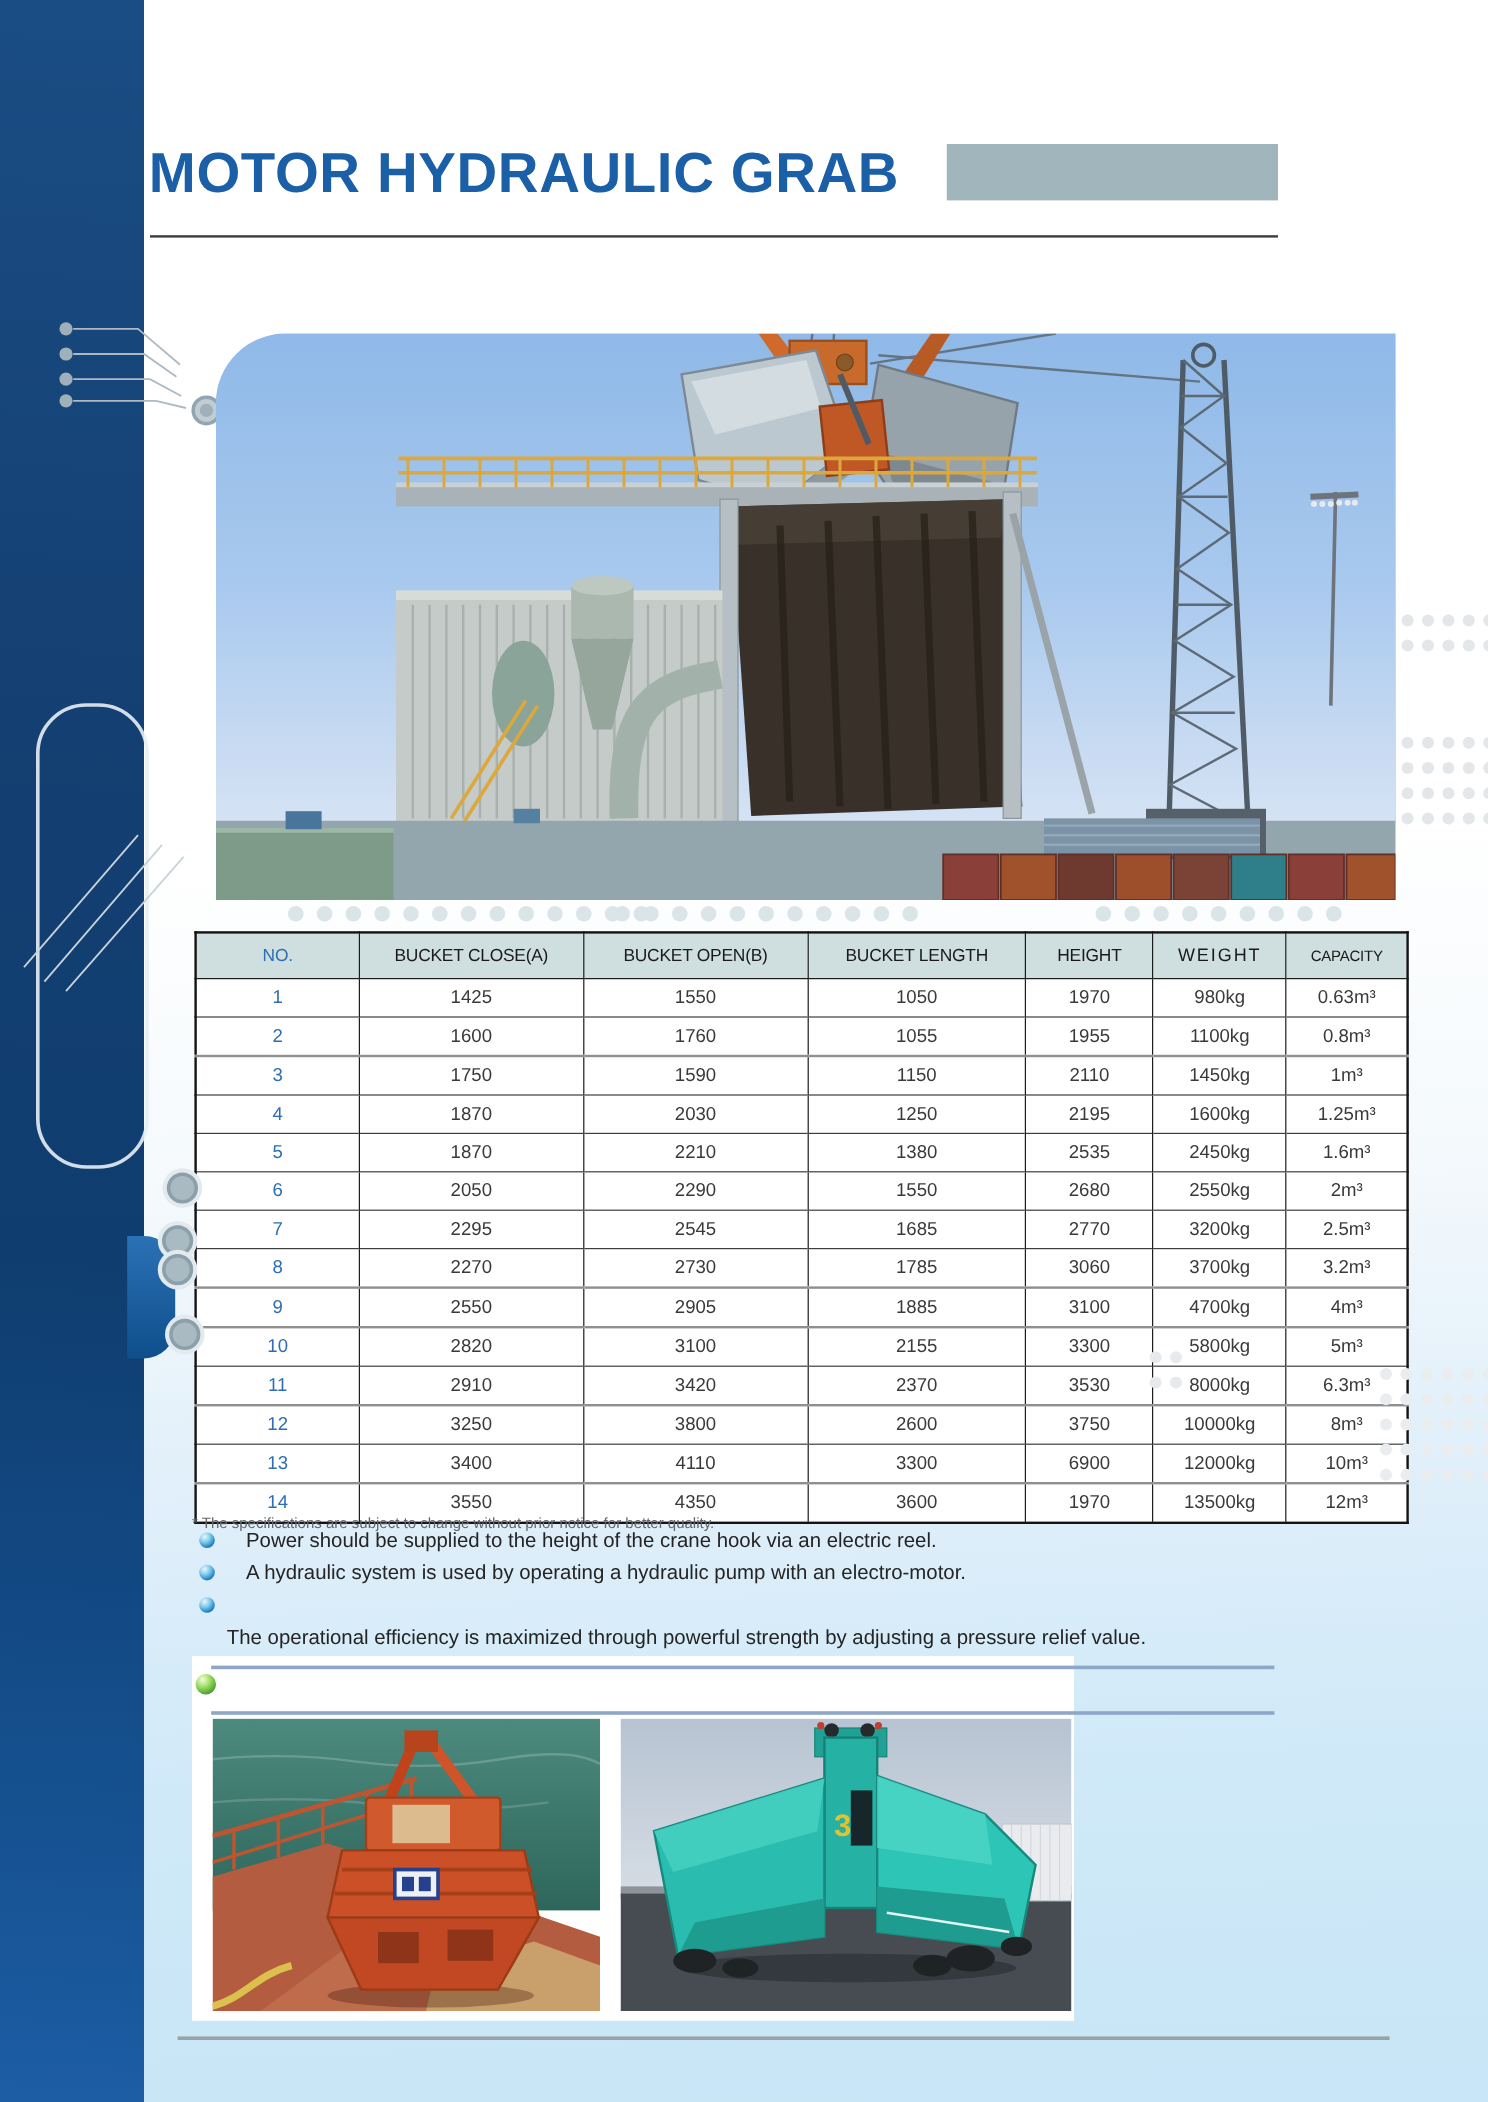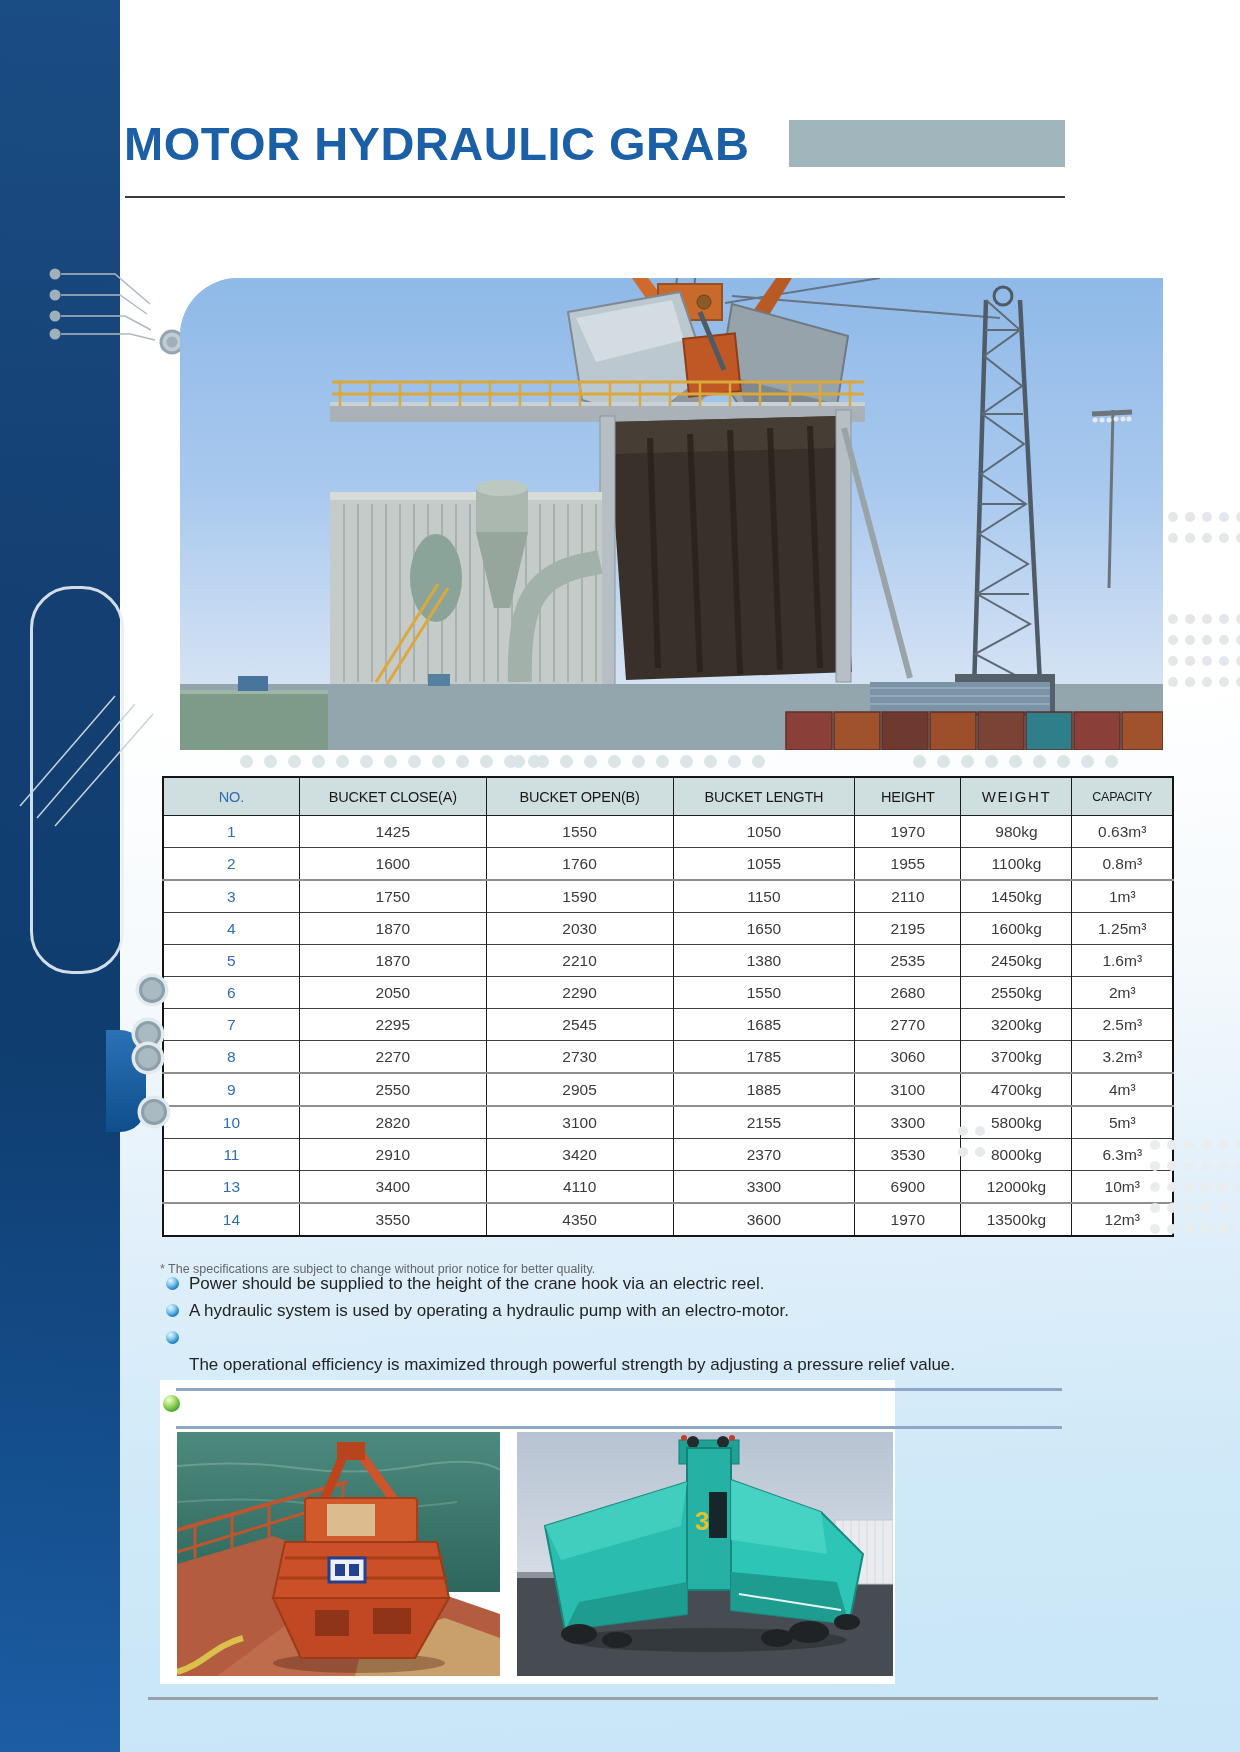--- a/index.html
+++ b/index.html
@@ -35,21 +35,21 @@
   table.spec th.no-col { color:#2f6db5; }
   table.spec th.weight-col { letter-spacing:1.6px; font-size:15px; }
   table.spec th.cap-col { font-size:12.5px; }
   table.spec td { border-left:1.6px solid #1c1c1c; border-right:1.6px solid #1c1c1c;
     border-top:1.4px solid #3e3e3e; text-align:center; font-size:15.5px; color:#3a3a3a; height:29px; }
   table.spec tr.thick td { border-top:2.8px solid #8f8f8f; }
   table.spec td.no-col { color:#2f6db5; }
 
   .spec-note { position:absolute; left:160px; top:1246px; font-size:12.5px; color:#63676b;margin-top:16px; }
   .feature-list { position:absolute; left:166px; top:1270px; width:900px; }
-  .feature { display:flex; align-items:center; gap:10px; height:27px; font-size:17px; color:#242424; }
+  .feature { display:flex; align-items:center; gap:26px; height:27px; font-size:17px; color:#242424; }
   .feature.cont { padding-left:23px; }
   .sphere { flex:0 0 13px; width:13px; height:13px; border-radius:50%;
     background: radial-gradient(circle at 35% 28%, #e8f8ff 0%, #7cc8ec 38%, #1d7fc0 72%, #0c568f 100%); }
   .white-panel { position:absolute; left:160px; top:1380px; width:735px; height:304px; background:#ffffff; }
   .band-line { position:absolute; left:176px; width:886px; height:3px; background:#8ea7c7; }
   .green-dot { position:absolute; left:163px; top:1395px; width:17px; height:17px; border-radius:50%;
     background: radial-gradient(circle at 35% 28%, #f2ffd9 0%, #9ad95f 40%, #4aa032 75%, #2e7d1f 100%); }
   .photo { position:absolute; top:1432px; height:244px; overflow:hidden; }
   .photo svg { display:block; width:100%; height:100%; }
   #photo-left { left:177px; width:323px; }
@@ -259,21 +259,21 @@
             <td>1590</td>
             <td>1150</td>
             <td>2110</td>
             <td>1450kg</td>
             <td>1m³</td>
           </tr>
           <tr>
             <td class="no-col">4</td>
             <td>1870</td>
             <td>2030</td>
-            <td>1650</td>
+            <td>1250</td>
             <td>2195</td>
             <td>1600kg</td>
             <td>1.25m³</td>
           </tr>
           <tr>
             <td class="no-col">5</td>
             <td>1870</td>
             <td>2210</td>
             <td>1380</td>
             <td>2535</td>
@@ -326,20 +326,29 @@
             <td>5m³</td>
           </tr>
           <tr>
             <td class="no-col">11</td>
             <td>2910</td>
             <td>3420</td>
             <td>2370</td>
             <td>3530</td>
             <td>8000kg</td>
             <td>6.3m³</td>
+          </tr>
+          <tr class="thick">
+            <td class="no-col">12</td>
+            <td>3250</td>
+            <td>3800</td>
+            <td>2600</td>
+            <td>3750</td>
+            <td>10000kg</td>
+            <td>8m³</td>
           </tr>
           <tr>
             <td class="no-col">13</td>
             <td>3400</td>
             <td>4110</td>
             <td>3300</td>
             <td>6900</td>
             <td>12000kg</td>
             <td>10m³</td>
           </tr>

